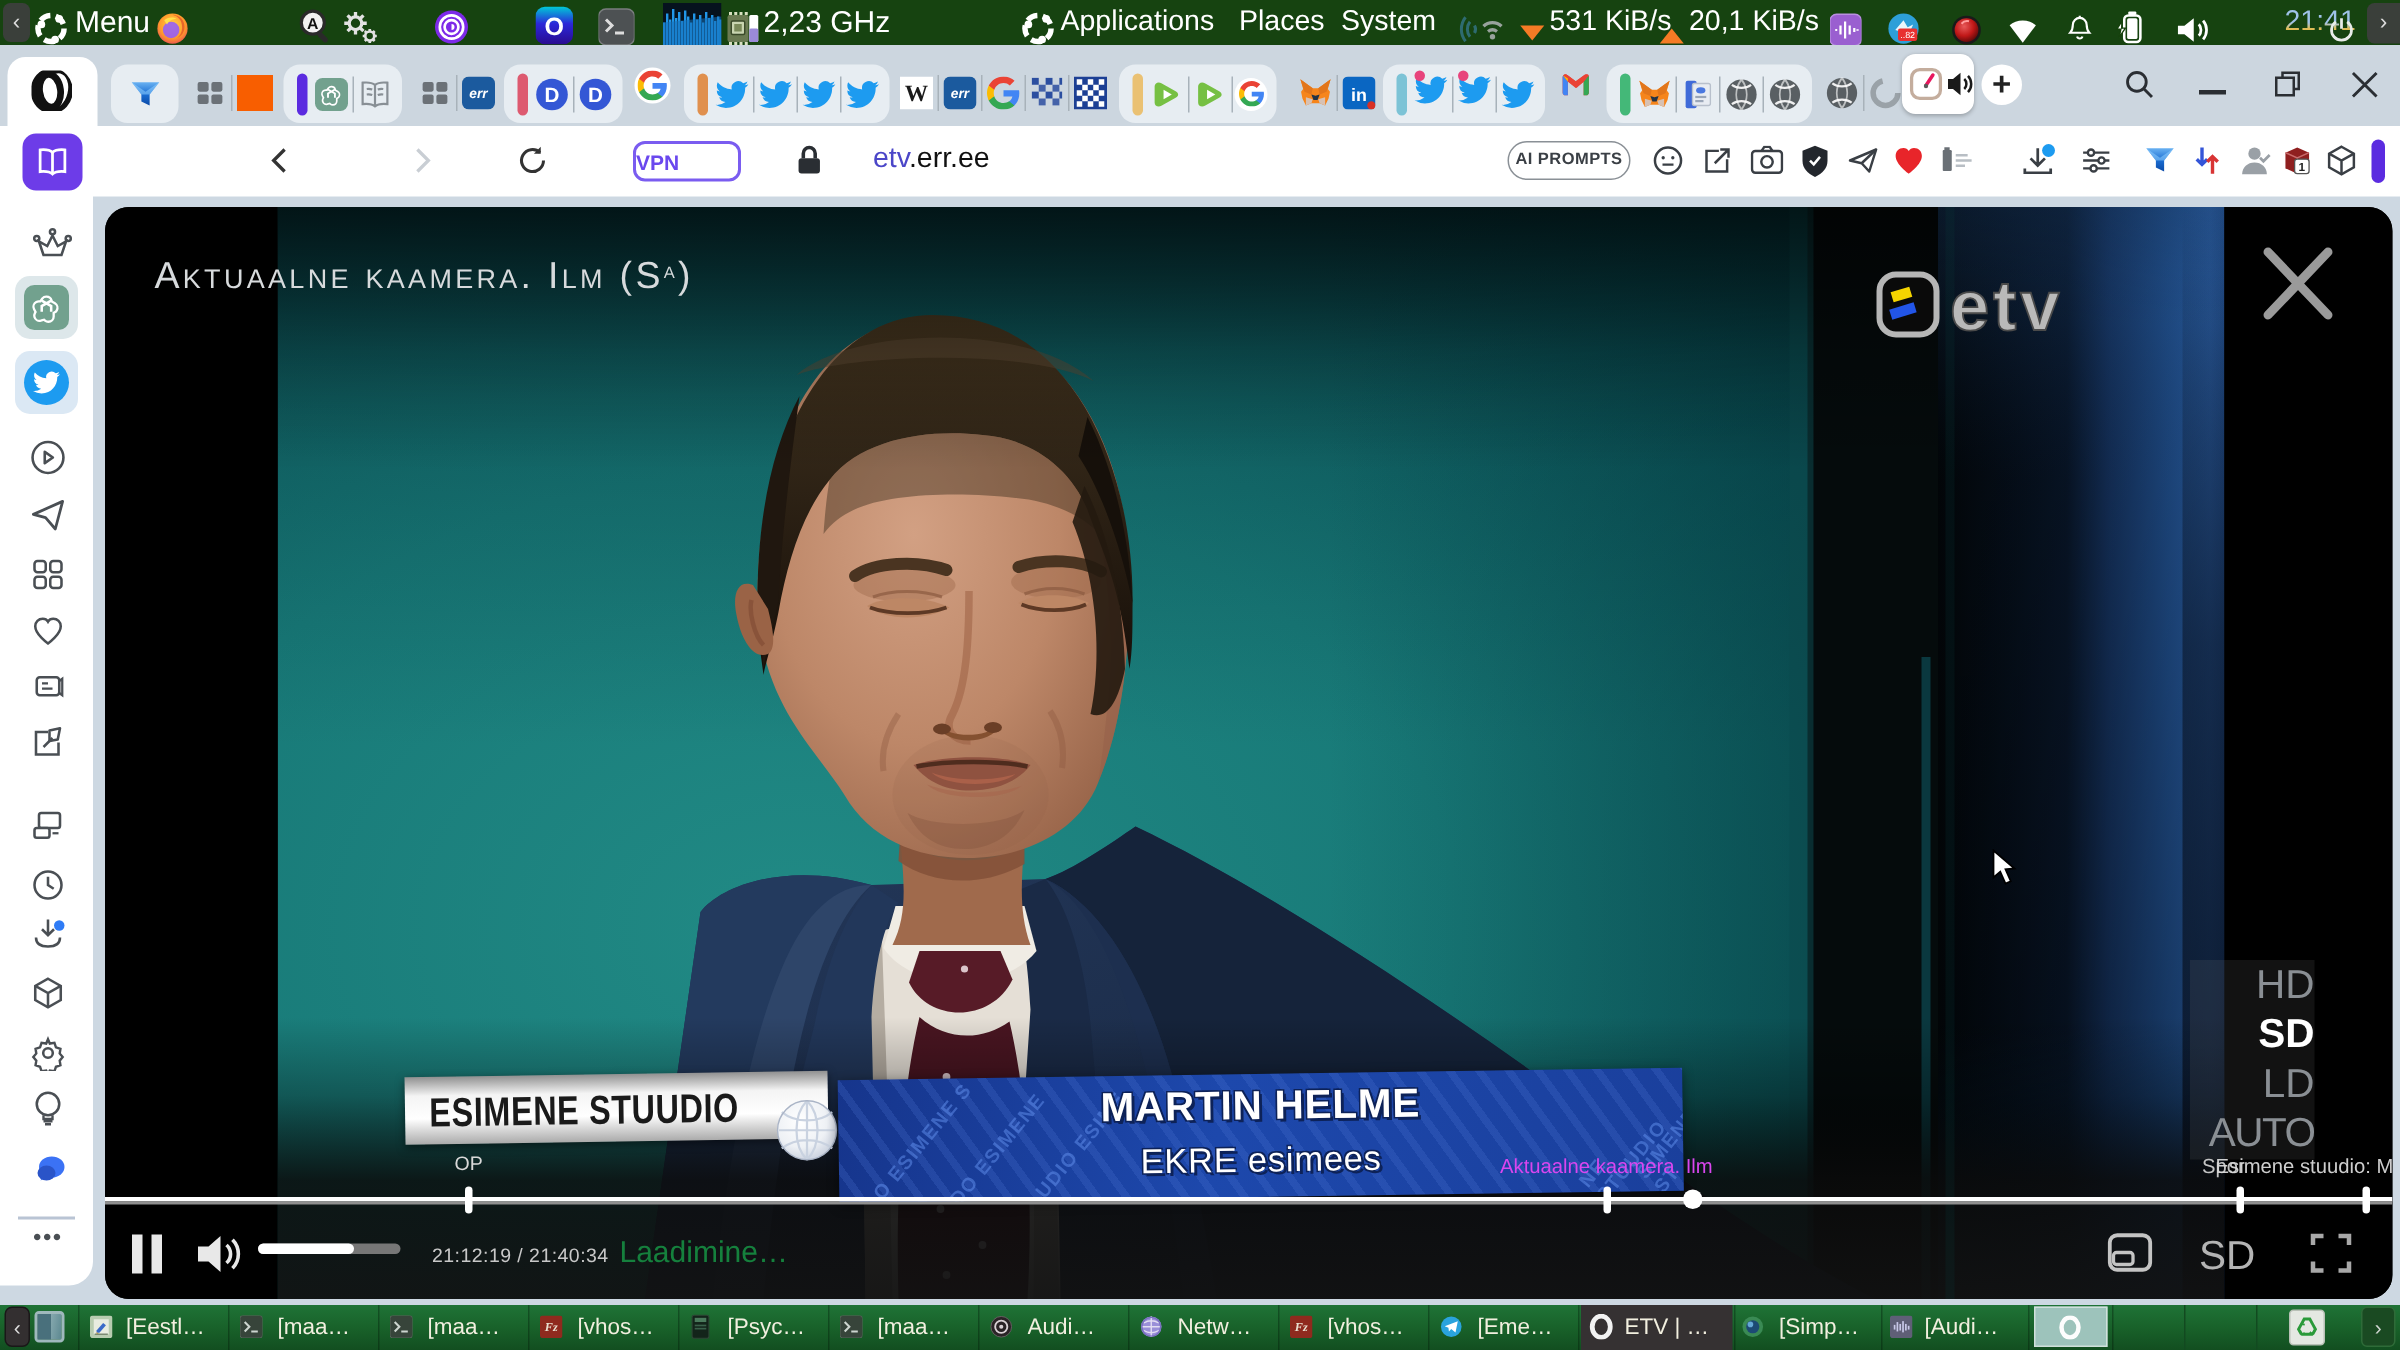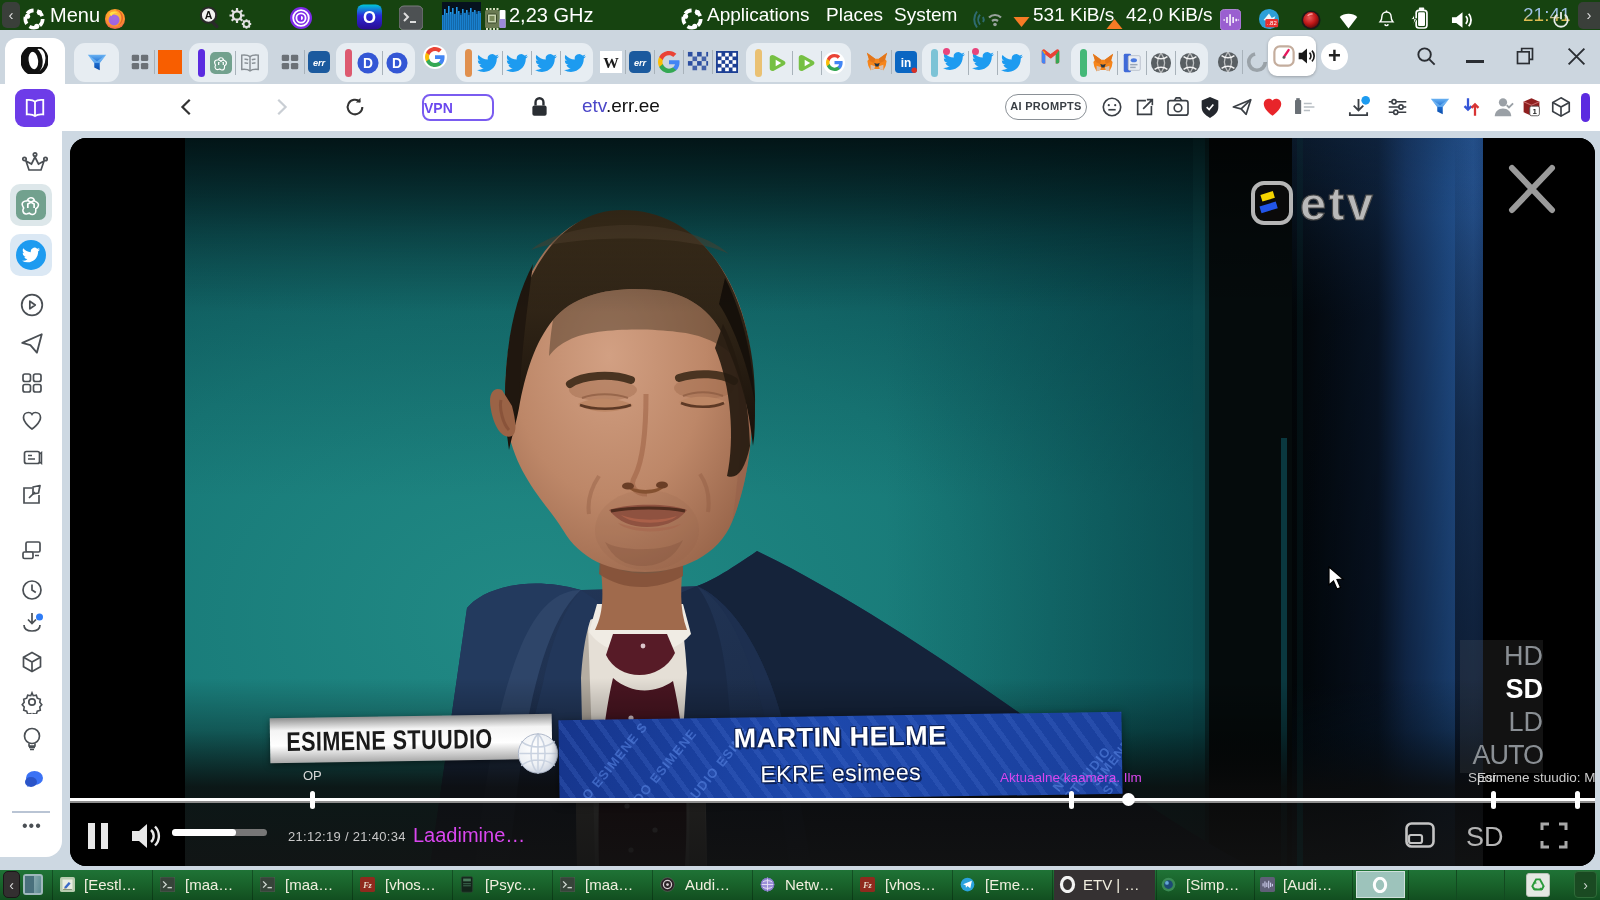--- a/index.html
+++ b/index.html
@@ -139,21 +139,21 @@
         <circle cx="24" cy="17" r="1.8" fill="#98a29c" stroke="none"></circle>
       </g>
     </svg>
  <svg class="t" style="left:1012px;top:8px" width="19" height="15" viewBox="0 0 19 15">
       <path d="M1.5 1.5l8 10 8-10z" fill="#f57b25"></path>
     </svg>
  <div class="t" style="left:1033px;font-size:19px">531 KiB/s</div>
  <svg class="t" style="left:1105px;top:8px" width="19" height="15" viewBox="0 0 19 15">
       <path d="M1.5 13.5l8-10 8 10z" fill="#f57b25"></path>
     </svg>
- <div class="t" style="left:1126px;font-size:19px">42,0 KiB/s</div>
+ <div class="t" style="left:1126px;font-size:19px">20,1 KiB/s</div>
  <svg class="t" style="left:1220px;top:5px" width="21" height="21" viewBox="0 0 24 24">
       <rect width="24" height="24" rx="5" fill="#9a5fd0" stroke="#b98fe0"></rect>
       <g stroke="#fff" stroke-width="1.7">
         <path d="M4 12h1.5M8 8.5v7M11.5 5.5v13M15 8.5v7M18.5 10.5v3M21 11.5v1"></path>
       </g>
     </svg>
  <svg class="t" style="left:1258px;top:4px" width="22" height="22" viewBox="0 0 24 24">
       <circle cx="12" cy="12" r="11" fill="#2d9fd8"></circle>
       <path d="M6 13l6-7 3 5 4-2-3 7z" fill="#fff" opacity=".9"></path>
       <rect x="8" y="12" width="14" height="9" rx="1.5" fill="#e83030"></rect>
@@ -828,20 +828,21 @@
  <path d="M662 648 C684 632 708 626 730 630 C714 642 688 652 662 648 Z" fill="#e8e4dc"></path>
  <path d="M664 650 C686 656 710 652 728 638 C720 656 686 664 664 650 Z" fill="#c8c4ba" opacity=".8"></path>
 </g>
 <rect x="0" y="540" width="1298" height="188" fill="url(#botshade)"></rect>
 <rect x="0" y="0" width="1107" height="175" fill="url(#topshade)"></rect>
       <rect x="1107" y="0" width="191" height="80" fill="url(#topshade)" opacity=".25"></rect>
       <rect x="1112" y="0" width="6" height="728" fill="#0c3a3a" opacity=".2"></rect>
 </svg>
 <div class="abs" style="left:0;top:0;width:115px;height:728px;background:#000"></div>
 <div class="abs" style="left:1413px;top:0;width:112px;height:728px;background:#000"></div>
+<div class="abs" style="left:33px;top:32px;color:#d7dadc;font-size:25px;font-variant:small-caps;letter-spacing:2.2px">Aktuaalne kaamera. Ilm (S<span style="font-size:15px;vertical-align:7px">a</span>)</div>
 <div class="abs" style="left:1180px;top:42px;width:210px;height:50px">
  <svg width="210" height="50" viewBox="0 0 210 50">
   <rect x="3" y="3" width="38" height="40" rx="11" fill="#0a0a0a" stroke="#b6b6b6" stroke-width="4"></rect>
   <rect x="11" y="13" width="13" height="7" transform="rotate(-17 17 16)" fill="#f5d400"></rect>
   <rect x="10" y="24" width="17" height="7" transform="rotate(-17 18 27)" fill="#2255e8"></rect>
   <text x="50" y="40" font-size="47" font-weight="bold" fill="#b9b9b9" stroke="#4a4a4a" stroke-width="1.2" font-family="Liberation Sans" letter-spacing="2.5">etv</text>
  </svg>
 </div>
 <svg class="abs" style="left:1438px;top:22px" width="48" height="56" viewBox="0 0 48 56">
       <path d="M4 8l40 42M44 8L4 50" stroke="#9a9a9a" stroke-width="6" stroke-linecap="round"></path>
@@ -894,21 +895,21 @@
 <div class="abs" style="left:1052px;top:655px;width:13px;height:13px;background:#fff;border-radius:50%"></div>
 <div class="abs" style="left:18px;top:685px;width:7px;height:26px;background:#e8e8e8"></div>
 <div class="abs" style="left:31px;top:685px;width:7px;height:26px;background:#e8e8e8"></div>
 <svg class="abs" style="left:60px;top:683px" width="34" height="30" viewBox="0 0 34 30">
       <path d="M2 10h7l8-7v24l-8-7H2z" fill="#e8e8e8"></path>
       <path d="M21 9a8 8 0 010 12M25 5.5a13.5 13.5 0 010 19" stroke="#e8e8e8" stroke-width="2.4" fill="none"></path>
     </svg>
 <div class="abs" style="left:102px;top:691px;width:95px;height:7px;background:#777;border-radius:4px"></div>
 <div class="abs" style="left:102px;top:691px;width:64px;height:7px;background:#fff;border-radius:4px"></div>
 <div class="abs" style="left:218px;top:691px;color:#c8c8c8;font-size:13px;letter-spacing:.3px">21:12:19 / 21:40:34</div>
-<div class="abs" style="left:343px;top:686px;color:#d946ef;font-size:20px">Laadimine…</div>
+<div class="abs" style="left:343px;top:686px;color:#15803d;font-size:20px">Laadimine…</div>
 <svg class="abs" style="left:1335px;top:684px" width="30" height="26" viewBox="0 0 30 26">
       <rect x="1.5" y="1.5" width="27" height="23" rx="5" fill="none" stroke="#c4c4c4" stroke-width="2.6"></rect>
       <rect x="4" y="13" width="13" height="8" rx="2" fill="none" stroke="#c4c4c4" stroke-width="2.2"></rect>
     </svg>
 <div class="abs" style="left:1396px;top:684px;color:#b4b4b4;font-size:27px">SD</div>
 <svg class="abs" style="left:1470px;top:684px" width="28" height="27" viewBox="0 0 28 27">
       <g stroke="#a8a8a8" stroke-width="3" fill="none">
         <path d="M2 8V2h7M19 2h7v6M26 19v6h-7M9 25H2v-6"></path>
       </g>
     </svg>

